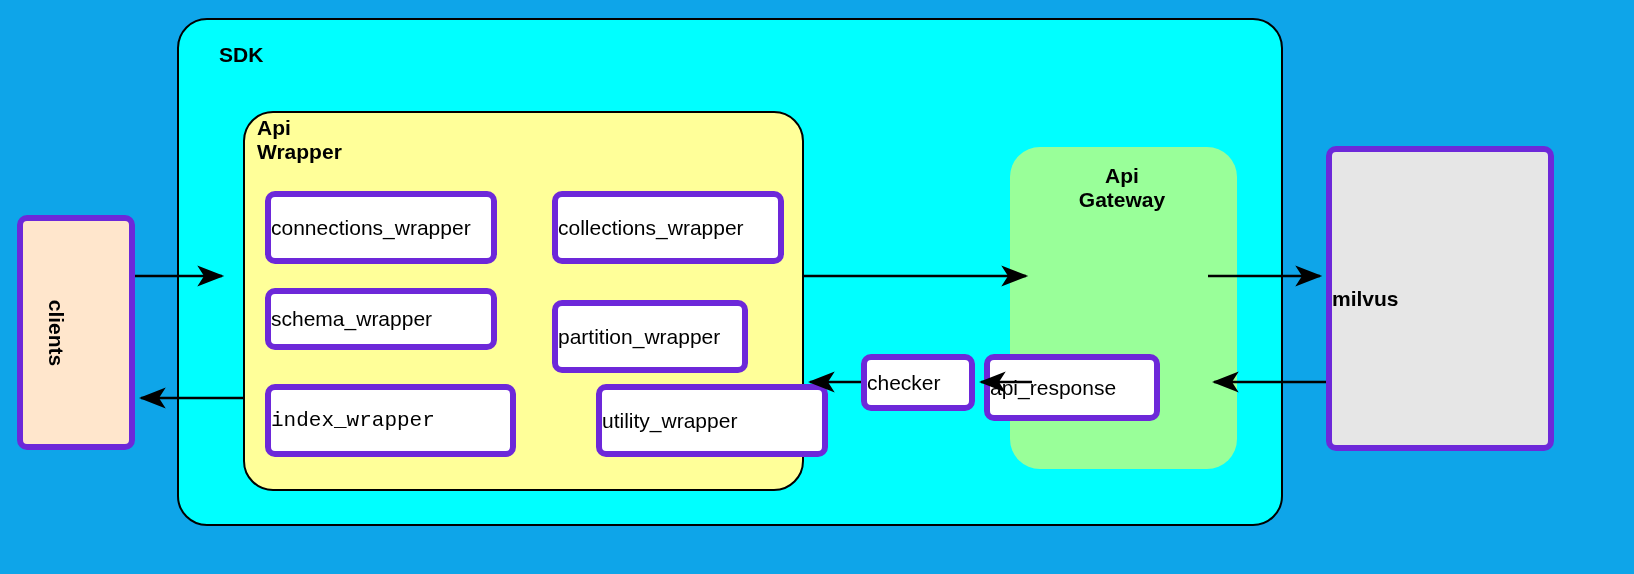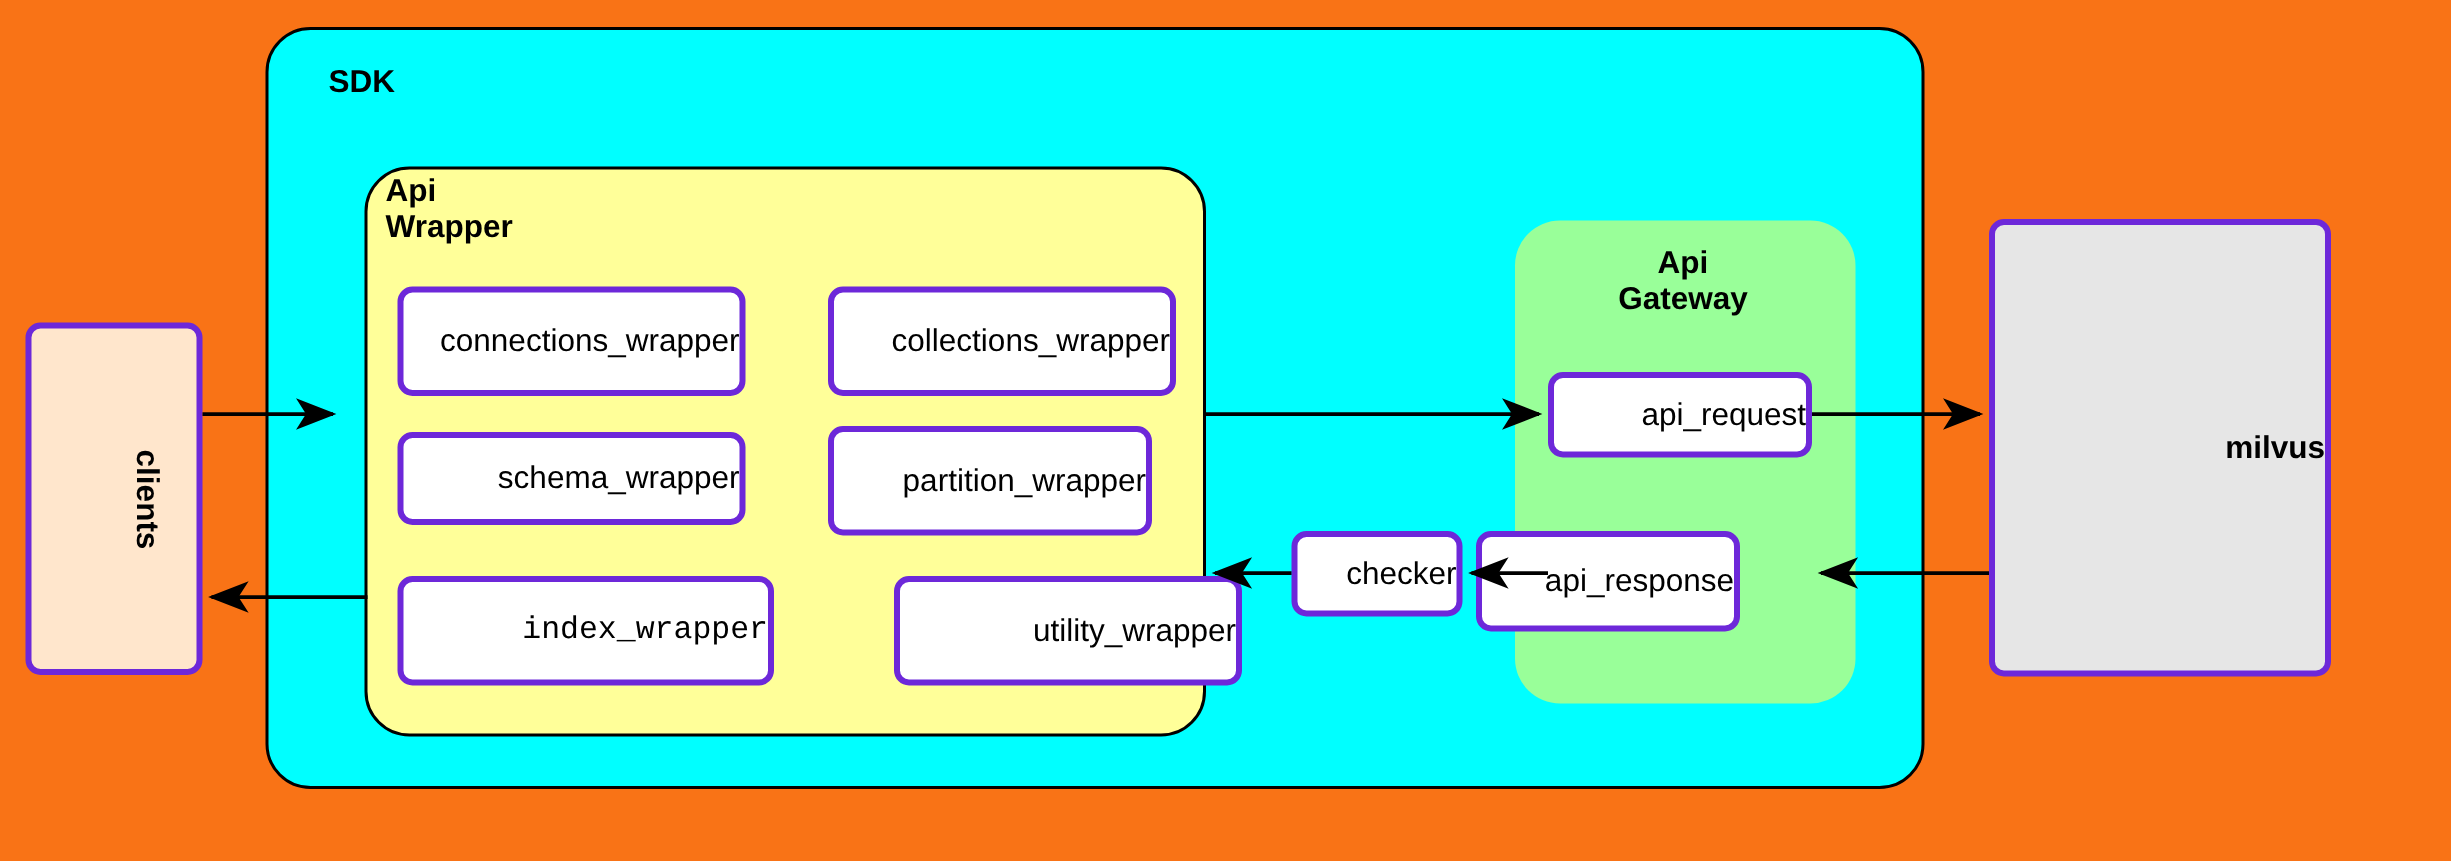--- a/index.html
+++ b/index.html
@@ -7,21 +7,21 @@
     width: 1634px;
     height: 574px;
     background: #ffffff;
     font-family: "Liberation Sans", sans-serif;
     overflow: hidden;
   }
   #canvas {
     position: relative;
     width: 1634px;
     height: 574px;
-    background: #f97316;
+    background: #0ea5e9;
   }
 
   
   .region {
     position: absolute;
     border: 2px solid #000000;
     border-radius: 30px;
   }
   .region-label {
     position: absolute;
@@ -72,38 +72,38 @@
   #api-gateway-label {
     left: 1017px;
     top: 164px;
     width: 210px;
     text-align: center;
   }
 
   
   .node {
     position: absolute;
-    border: 4px solid #6d28d9;
+    border: 6px solid #6d28d9;
     border-radius: 10px;
     background: #ffffff;
     display: flex;
     align-items: center;
-    justify-content: flex-end;
+    justify-content: flex-start;
     font-size: 21px;
     color: #000000;
     text-align: center;
   }
   .node.bold { font-weight: bold; }
 
   
   #node-connections-wrapper { left: 265px; top: 191px;  width: 232px; height: 73px; }
   #node-schema-wrapper      { left: 265px; top: 288px;  width: 232px; height: 62px; }
   #node-index-wrapper       { left: 265px; top: 384px;  width: 251px; height: 73px; font-family: Liberation Mono, monospace; }
   #node-collections-wrapper { left: 552px; top: 191px;  width: 232px; height: 73px; }
-  #node-partition-wrapper   { left: 552px; top: 284px;  width: 216px; height: 73px; }
+  #node-partition-wrapper   { left: 552px; top: 300px;  width: 196px; height: 73px; }
   #node-utility-wrapper     { left: 552px; top: 384px;  width: 232px; height: 73px; margin-left: 44px; }
 
   
   #node-api-request  { left: 1032px; top: 248px; width: 176px; height: 57px; }
   #node-api-response { left: 984px; top: 354px; width: 176px; height: 67px; }
 
   
   #node-checker { left: 861px; top: 354px; width: 114px; height: 57px; }
 
   
@@ -164,23 +164,20 @@
     <span>partition_wrapper</span>
   </div>
   <div class="node" id="node-utility-wrapper">
     <span>utility_wrapper</span>
   </div>
 
   <div class="region" id="api-gateway-region"></div>
   <div class="region-label" id="api-gateway-label">Api
 Gateway</div>
 
-  <div class="node" id="node-api-request">
-    <span>api_request</span>
-  </div>
   <div class="node" id="node-api-response">
     <span>api_response</span>
   </div>
 
   <div class="node" id="node-checker">
     <span>checker</span>
   </div>
 
   <div class="node" id="node-clients">
     <span id="clients-label">clients</span>

